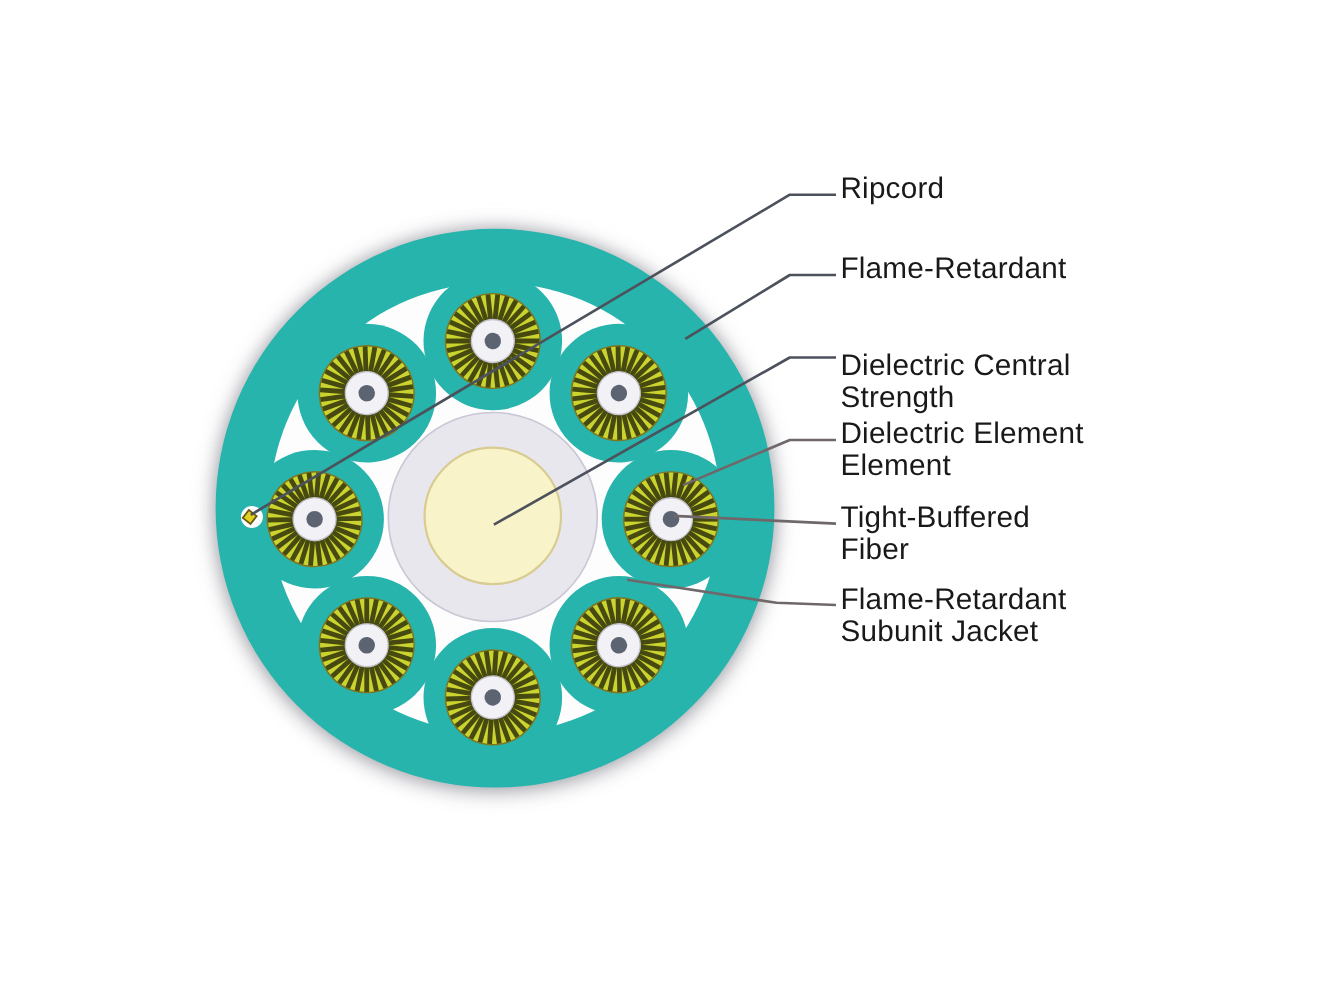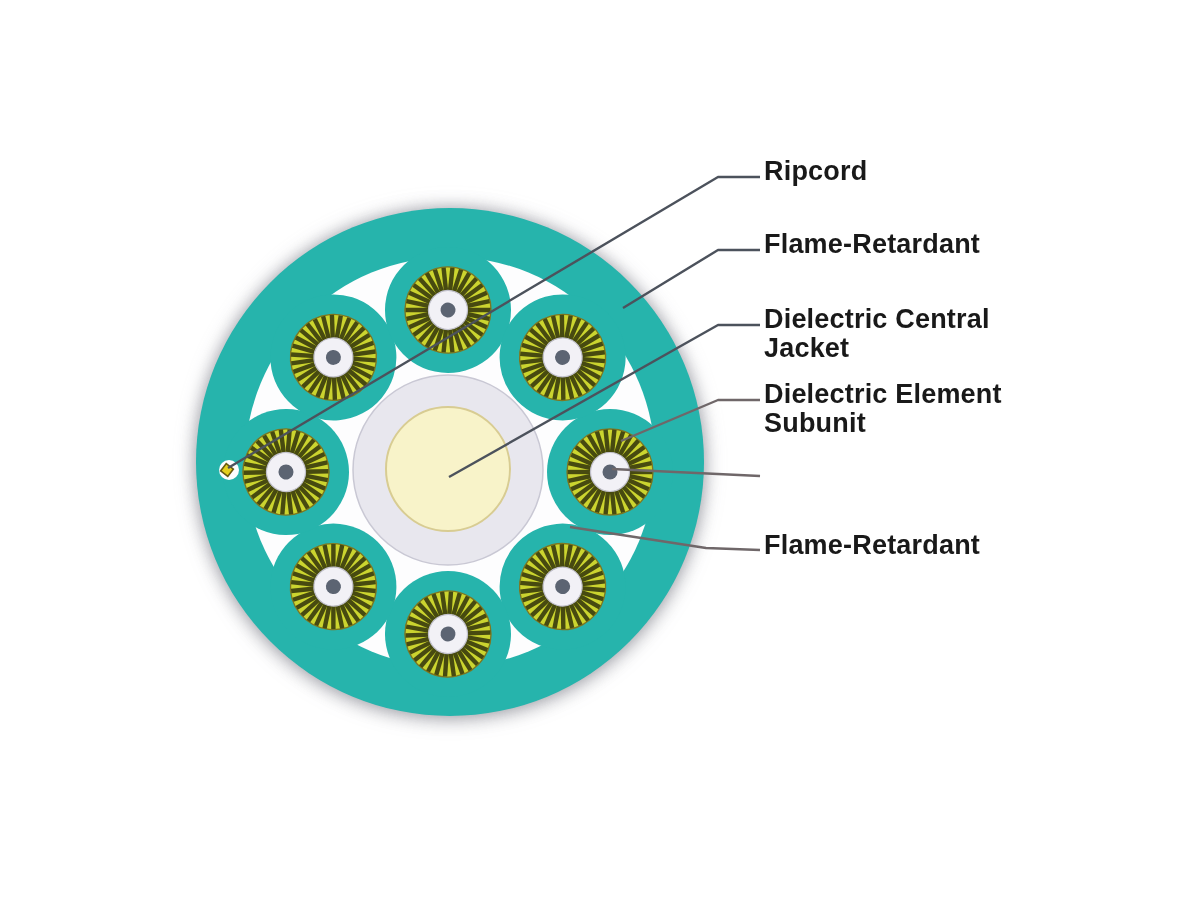--- a/index.html
+++ b/index.html
@@ -2,21 +2,20 @@
 <html style="--jacket_teal: #26b4ac; --interior_white: #fdfdfe; --central_element_gray: #e8e7ee; --central_element_outline: #c9c8d4; --central_core_cream: #f8f3c9; --central_core_outline: #d8cc92; --strength_member_yellow: #cbd42f; --strength_member_dark: #474a10; --strength_member_outline: #7e7620; --tight_buffer_white: #f2f1f6; --tight_buffer_outline: #c2c1cc; --fiber_gray: #5c6472; --ripcord_yellow: #e3cf1e; --leader_line_dark: #4c525c; --leader_line_warm: #6f6769; --label_text: #191919;"><head>
 <meta charset="utf-8">
 <style>
   html,body{margin:0;padding:0;background:#ffffff;}
   .stage{
     position:relative;
     width:1200px;height:900px;
     overflow:hidden;
     background:#ffffff;
     font-family:"Liberation Sans", sans-serif;
-    font-weight:bold;
   }
   svg{position:absolute;left:0;top:0;}
   
   .jacket{
     fill:var(--jacket_teal);
     filter:drop-shadow(0 3px 9px rgba(110,112,122,.55)) drop-shadow(0 -2px 7px rgba(135,135,145,.35));
   }
   .interior{fill:var(--interior_white);}
   .central{fill:var(--central_element_gray);stroke:var(--central_element_outline);stroke-width:1.5;}
   .core{fill:var(--central_core_cream);stroke:var(--central_core_outline);stroke-width:2;}
@@ -115,25 +114,30 @@
   </svg>
 
   <div class="labels">
     <div class="lbl" style="top:157px">
       <span>Ripcord</span>
       <span></span>
     </div>
     <div class="lbl" style="top:230px">
       <span>Flame-Retardant</span>
     </div>
-    <div class="lbl" style="top:305px">
+    <div class="lbl" style="top:318px">
       <span>Dielectric Central</span>
-      <span>Jacket</span>
+      <span>Strength</span>
     </div>
     <div class="lbl" style="top:380px">
       <span>Dielectric Element</span>
-      <span>Subunit</span>
+      <span>Element</span>
+    </div>
+    <div class="lbl" style="top:456px">
+      <span>Tight-Buffered</span>
+      <span>Fiber</span>
     </div>
     <div class="lbl" style="top:531px">
       <span>Flame-Retardant</span>
+      <span>Subunit Jacket</span>
     </div>
   </div>
 </div>
 
 </body></html>

